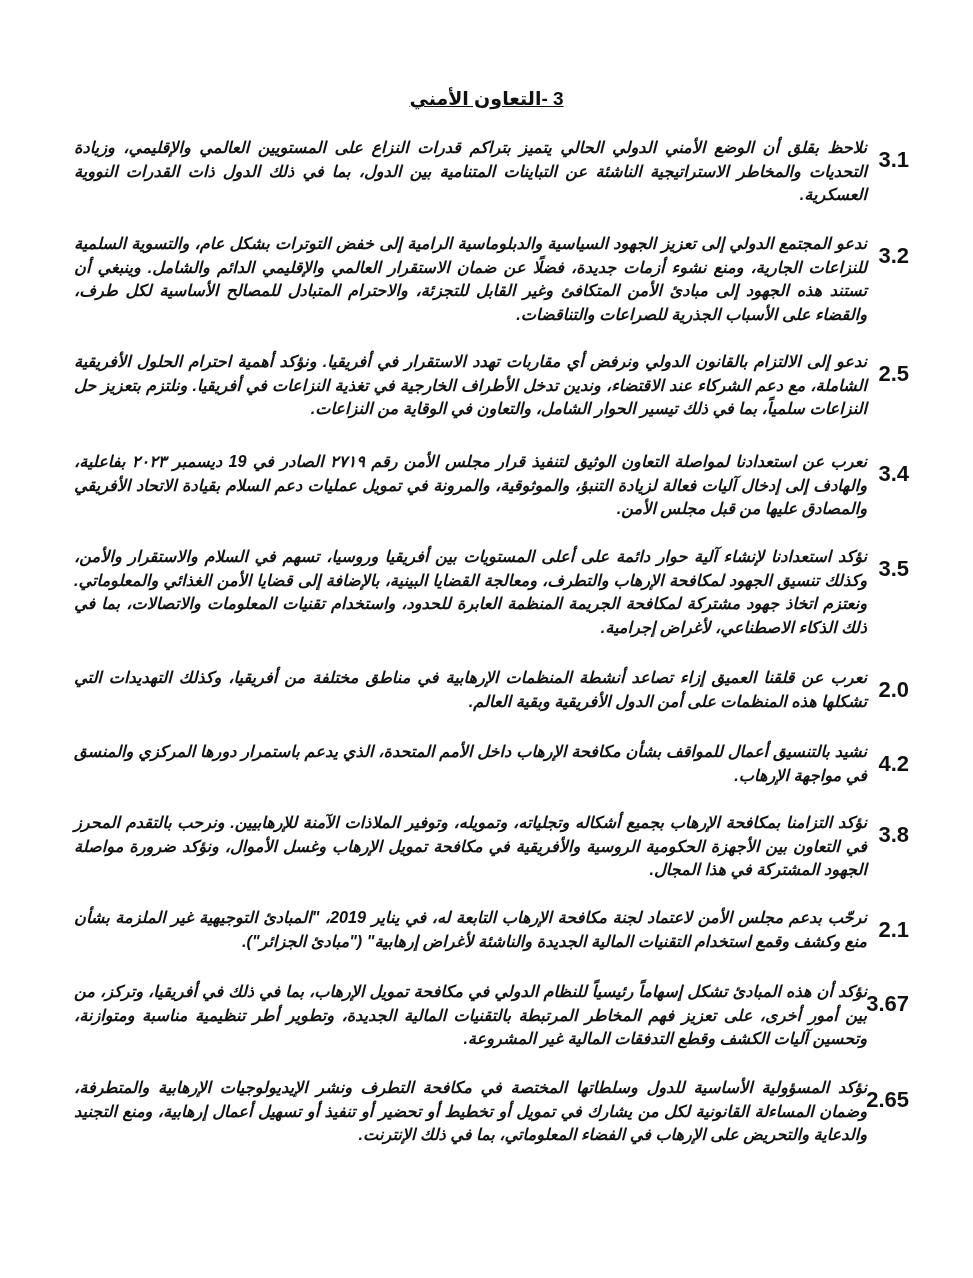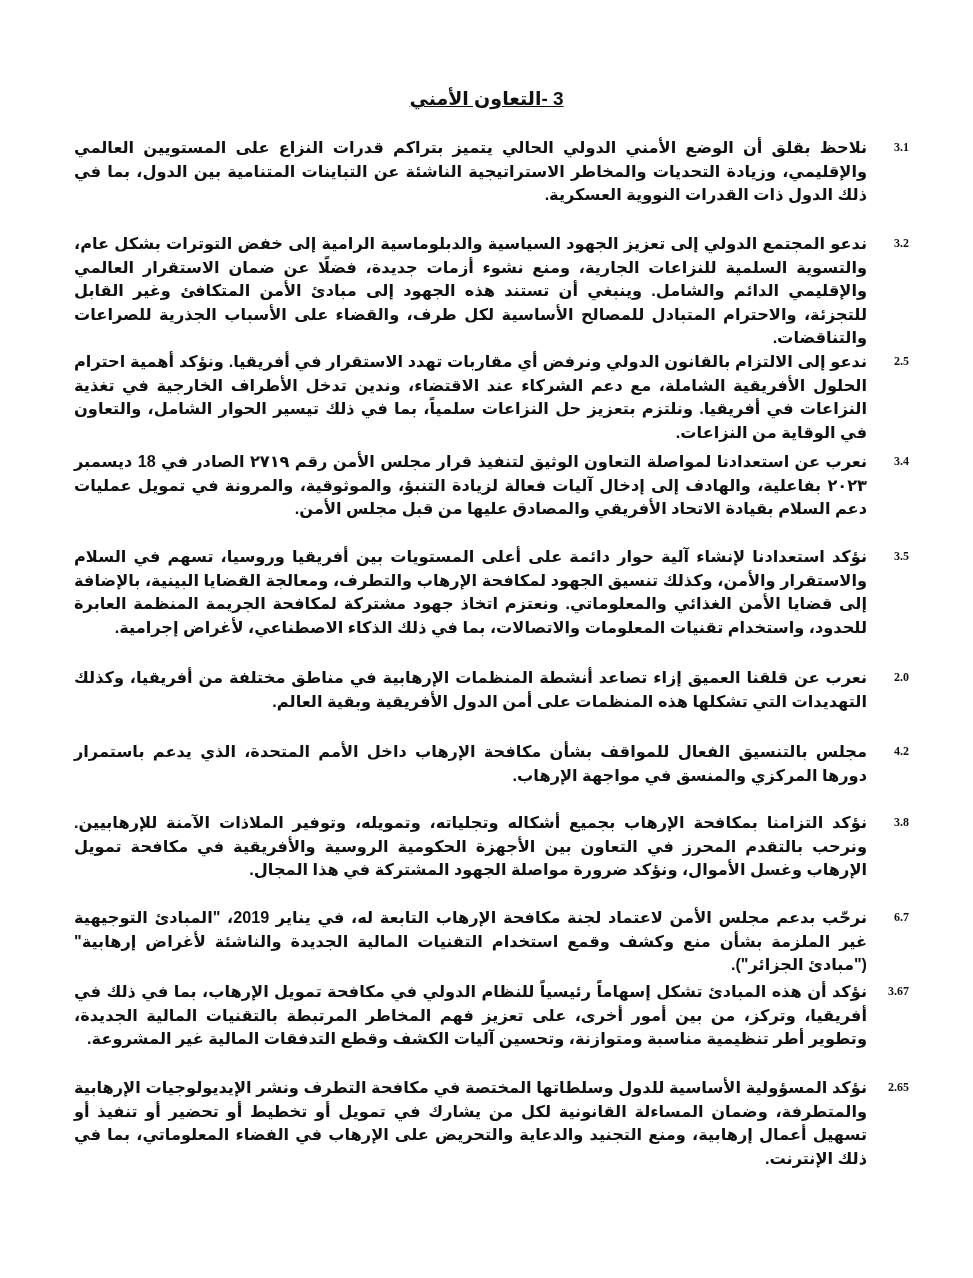--- a/index.html
+++ b/index.html
@@ -43,28 +43,29 @@
       text-align: justify;
       font-weight: bold;
       font-size: 16.2px;
       line-height: 23.5px;
       padding-right: 42px;
       box-sizing: border-box;
     }
     .para .num {
       position: absolute;
       right: 0;
-      top: 0;
+      top: 12px;
       direction: ltr;
-      font-size: 12px;
+      font-size: 22px;
       font-weight: bold;
-      font-family: Liberation Serif, serif;
+      font-family: Liberation Sans, sans-serif;
     }
     .para .txt {
       display: block;
+      font-style: italic;
     }
   </style>
 </head>
 <body>
 
 <div class="page">
 
   <div class="heading">3 -التعاون الأمني</div>
 
   <div class="para" style="top:136px;">
@@ -77,45 +78,45 @@
     <span class="txt">ندعو المجتمع الدولي إلى تعزيز الجهود السياسية والدبلوماسية الرامية إلى خفض التوترات بشكل عام، والتسوية السلمية للنزاعات الجارية، ومنع نشوء أزمات جديدة، فضلًا عن ضمان الاستقرار العالمي والإقليمي الدائم والشامل. وينبغي أن تستند هذه الجهود إلى مبادئ الأمن المتكافئ وغير القابل للتجزئة، والاحترام المتبادل للمصالح الأساسية لكل طرف، والقضاء على الأسباب الجذرية للصراعات والتناقضات.</span>
   </div>
 
   <div class="para" style="top:350px;">
     <span class="num">2.5</span>
     <span class="txt">ندعو إلى الالتزام بالقانون الدولي ونرفض أي مقاربات تهدد الاستقرار في أفريقيا. ونؤكد أهمية احترام الحلول الأفريقية الشاملة، مع دعم الشركاء عند الاقتضاء، وندين تدخل الأطراف الخارجية في تغذية النزاعات في أفريقيا. ونلتزم بتعزيز حل النزاعات سلمياً، بما في ذلك تيسير الحوار الشامل، والتعاون في الوقاية من النزاعات.</span>
   </div>
 
   <div class="para" style="top:450px;">
     <span class="num">3.4</span>
-    <span class="txt">نعرب عن استعدادنا لمواصلة التعاون الوثيق لتنفيذ قرار مجلس الأمن رقم ٢٧١٩ الصادر في 18 ديسمبر ٢٠٢٣ بفاعلية، والهادف إلى إدخال آليات فعالة لزيادة التنبؤ، والموثوقية، والمرونة في تمويل عمليات دعم السلام بقيادة الاتحاد الأفريقي والمصادق عليها من قبل مجلس الأمن.</span>
+    <span class="txt">نعرب عن استعدادنا لمواصلة التعاون الوثيق لتنفيذ قرار مجلس الأمن رقم ٢٧١٩ الصادر في 19 ديسمبر ٢٠٢٣ بفاعلية، والهادف إلى إدخال آليات فعالة لزيادة التنبؤ، والموثوقية، والمرونة في تمويل عمليات دعم السلام بقيادة الاتحاد الأفريقي والمصادق عليها من قبل مجلس الأمن.</span>
   </div>
 
   <div class="para" style="top:545px;">
     <span class="num">3.5</span>
     <span class="txt">نؤكد استعدادنا لإنشاء آلية حوار دائمة على أعلى المستويات بين أفريقيا وروسيا، تسهم في السلام والاستقرار والأمن، وكذلك تنسيق الجهود لمكافحة الإرهاب والتطرف، ومعالجة القضايا البينية، بالإضافة إلى قضايا الأمن الغذائي والمعلوماتي. ونعتزم اتخاذ جهود مشتركة لمكافحة الجريمة المنظمة العابرة للحدود، واستخدام تقنيات المعلومات والاتصالات، بما في ذلك الذكاء الاصطناعي، لأغراض إجرامية.</span>
   </div>
 
   <div class="para" style="top:666px;">
     <span class="num">2.0</span>
     <span class="txt">نعرب عن قلقنا العميق إزاء تصاعد أنشطة المنظمات الإرهابية في مناطق مختلفة من أفريقيا، وكذلك التهديدات التي تشكلها هذه المنظمات على أمن الدول الأفريقية وبقية العالم.</span>
   </div>
 
   <div class="para" style="top:740px;">
     <span class="num">4.2</span>
-    <span class="txt">مجلس بالتنسيق الفعال للمواقف بشأن مكافحة الإرهاب داخل الأمم المتحدة، الذي يدعم باستمرار دورها المركزي والمنسق في مواجهة الإرهاب.</span>
+    <span class="txt">نشيد بالتنسيق أعمال للمواقف بشأن مكافحة الإرهاب داخل الأمم المتحدة، الذي يدعم باستمرار دورها المركزي والمنسق في مواجهة الإرهاب.</span>
   </div>
 
   <div class="para" style="top:811px;">
     <span class="num">3.8</span>
     <span class="txt">نؤكد التزامنا بمكافحة الإرهاب بجميع أشكاله وتجلياته، وتمويله، وتوفير الملاذات الآمنة للإرهابيين. ونرحب بالتقدم المحرز في التعاون بين الأجهزة الحكومية الروسية والأفريقية في مكافحة تمويل الإرهاب وغسل الأموال، ونؤكد ضرورة مواصلة الجهود المشتركة في هذا المجال.</span>
   </div>
 
   <div class="para" style="top:906px;">
-    <span class="num">6.7</span>
+    <span class="num">2.1</span>
     <span class="txt">نرحّب بدعم مجلس الأمن لاعتماد لجنة مكافحة الإرهاب التابعة له، في يناير 2019، "المبادئ التوجيهية غير الملزمة بشأن منع وكشف وقمع استخدام التقنيات المالية الجديدة والناشئة لأغراض إرهابية" ("مبادئ الجزائر").</span>
   </div>
 
   <div class="para" style="top:980px;">
     <span class="num">3.67</span>
     <span class="txt">نؤكد أن هذه المبادئ تشكل إسهاماً رئيسياً للنظام الدولي في مكافحة تمويل الإرهاب، بما في ذلك في أفريقيا، وتركز، من بين أمور أخرى، على تعزيز فهم المخاطر المرتبطة بالتقنيات المالية الجديدة، وتطوير أطر تنظيمية مناسبة ومتوازنة، وتحسين آليات الكشف وقطع التدفقات المالية غير المشروعة.</span>
   </div>
 
   <div class="para" style="top:1076px;">
     <span class="num">2.65</span>

